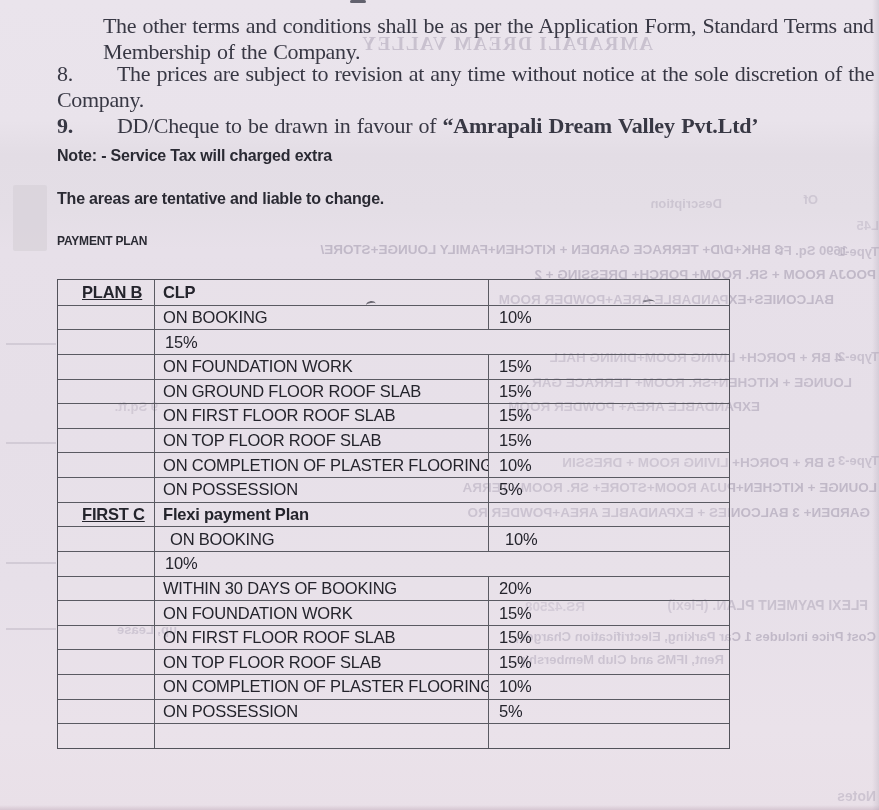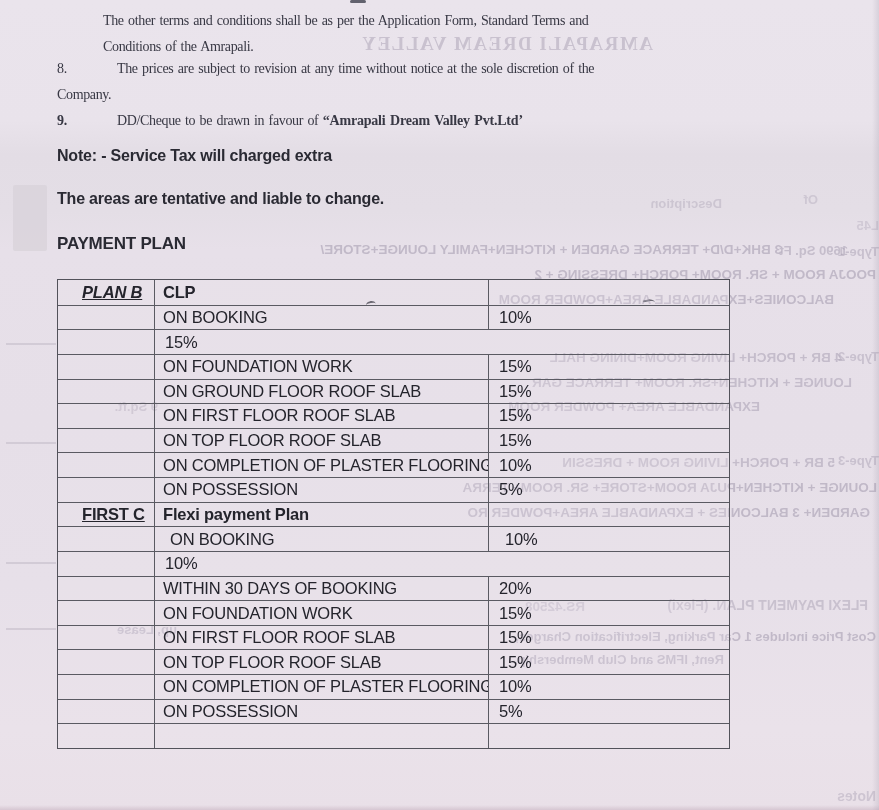--- a/index.html
+++ b/index.html
@@ -25,48 +25,48 @@
     border-top:2px solid #45454f; border-radius:0 70% 0 0; transform:rotate(-14deg); }
   .margin-ghost-line { position:absolute; left:6px; width:50px; height:2px;
     background:#cdc6d1; opacity:.8; }
   
   .ghost { position:absolute; transform:scaleX(-1); color:#9c93a8;
     font-weight:bold; white-space:nowrap; filter:blur(.5px);
     font-family:"Liberation Sans", sans-serif; text-align:left; }
   .ghost-serif { font-family:"Liberation Serif", serif; letter-spacing:1.5px; }
   
   .serifline { position:absolute; font-family:"Liberation Serif", serif;
-    font-size:14px; letter-spacing:-0.35px; word-spacing:1.2px;
+    font-size:22px; letter-spacing:-0.35px; word-spacing:1.2px;
     color:#383844; white-space:nowrap; }
   .boldline { position:absolute; font-weight:bold; font-size:16px;
     letter-spacing:-0.2px; color:#2a2a33; white-space:nowrap; }
   .l-terms1 { left:103px; top:13px; }
   .l-terms2 { left:103px; top:39px; }
   .l-8num   { left:57px;  top:61px; }
   .l-8text  { left:117px; top:61px; }
   .l-8cont  { left:57px;  top:87px; }
   .l-9num   { left:57px;  top:113px; font-weight:bold; }
   .l-9text  { left:117px; top:113px; }
   .l-9text b { letter-spacing:-0.2px; }
   .l-note   { left:57px;  top:147px; }
   .l-areas  { left:57px;  top:190px; }
-  .l-pplan  { left:57px;  top:234px; font-size:17px; }
+  .l-pplan  { left:57px;  top:234px; font-size:12px; }
   
   .ptable { position:absolute; left:57px; top:279px; width:671px; height:468px;
     border:1.6px solid #52525a; display:grid; grid-template-rows:repeat(19, 1fr);
     background:rgba(235,229,237,.25); }
   .trow { display:grid; grid-template-columns:96px 334px 1fr;
     border-top:1.5px solid #5a5a62; }
   .trow:first-child { border-top:none; }
   .tcell { display:flex; align-items:center; font-size:16.5px; color:#24242c;
     letter-spacing:-0.2px; overflow:hidden; white-space:nowrap; }
   .c-plan { padding-left:24px; }
   .c-mile { border-left:1.5px solid #5a5a62; padding-left:8px; }
   .c-pct  { border-left:1.5px solid #5a5a62; padding-left:10px; }
-  .section-b .c-plan { font-weight:bold; font-style:italic; text-decoration:underline; }
+  .section-b .c-plan { font-weight:bold; text-decoration:underline; }
   .section-c .c-plan { font-weight:bold; text-decoration:underline; }
   .section-b .c-mile, .section-c .c-mile { font-weight:bold; }
   .indent .c-mile { padding-left:15px; }
   .indent .c-pct { padding-left:16px; }
 </style>
 </head>
 <body>
 
 <div class="page">
 
@@ -102,21 +102,21 @@
       <div class="ghost" style="left: 95px; top: 622px; width: 82px; font-size: 13px; opacity: 0.45;">up, Lease</div>
       <div class="ghost" style="left: 438px; top: 652px; width: 286px; font-size: 13px; opacity: 0.5;">Rent, IFMS and Club Membership.</div>
       <div class="ghost" style="left: 828px; top: 788px; width: 48px; font-size: 14px; opacity: 0.35;">Notes</div>
       <div class="margin-ghost-line" style="top: 343px;"></div>
       <div class="margin-ghost-line" style="top: 442px;"></div>
       <div class="margin-ghost-line" style="top: 562px;"></div>
       <div class="margin-ghost-line" style="top: 628px;"></div>
     </div>
 
   <div class="serifline l-terms1">The other terms and conditions shall be as per the Application Form, Standard Terms and</div>
-  <div class="serifline l-terms2">Conditions of the Amrapali.</div>
+  <div class="serifline l-terms2">Membership of the Company.</div>
   <div class="serifline l-8num">8.</div>
   <div class="serifline l-8text">The prices are subject to revision at any time without notice at the sole discretion of the</div>
   <div class="serifline l-8cont">Company.</div>
   <div class="serifline l-9num">9.</div>
   <div class="serifline l-9text"><span>DD/Cheque to be drawn in favour of </span><b>“Amrapali Dream Valley Pvt.Ltd’</b></div>
 
   <div class="boldline l-note">Note: - Service Tax will charged extra</div>
   <div class="boldline l-areas">The areas are tentative and liable to change.</div>
   <div class="boldline l-pplan">PAYMENT PLAN</div>
 

